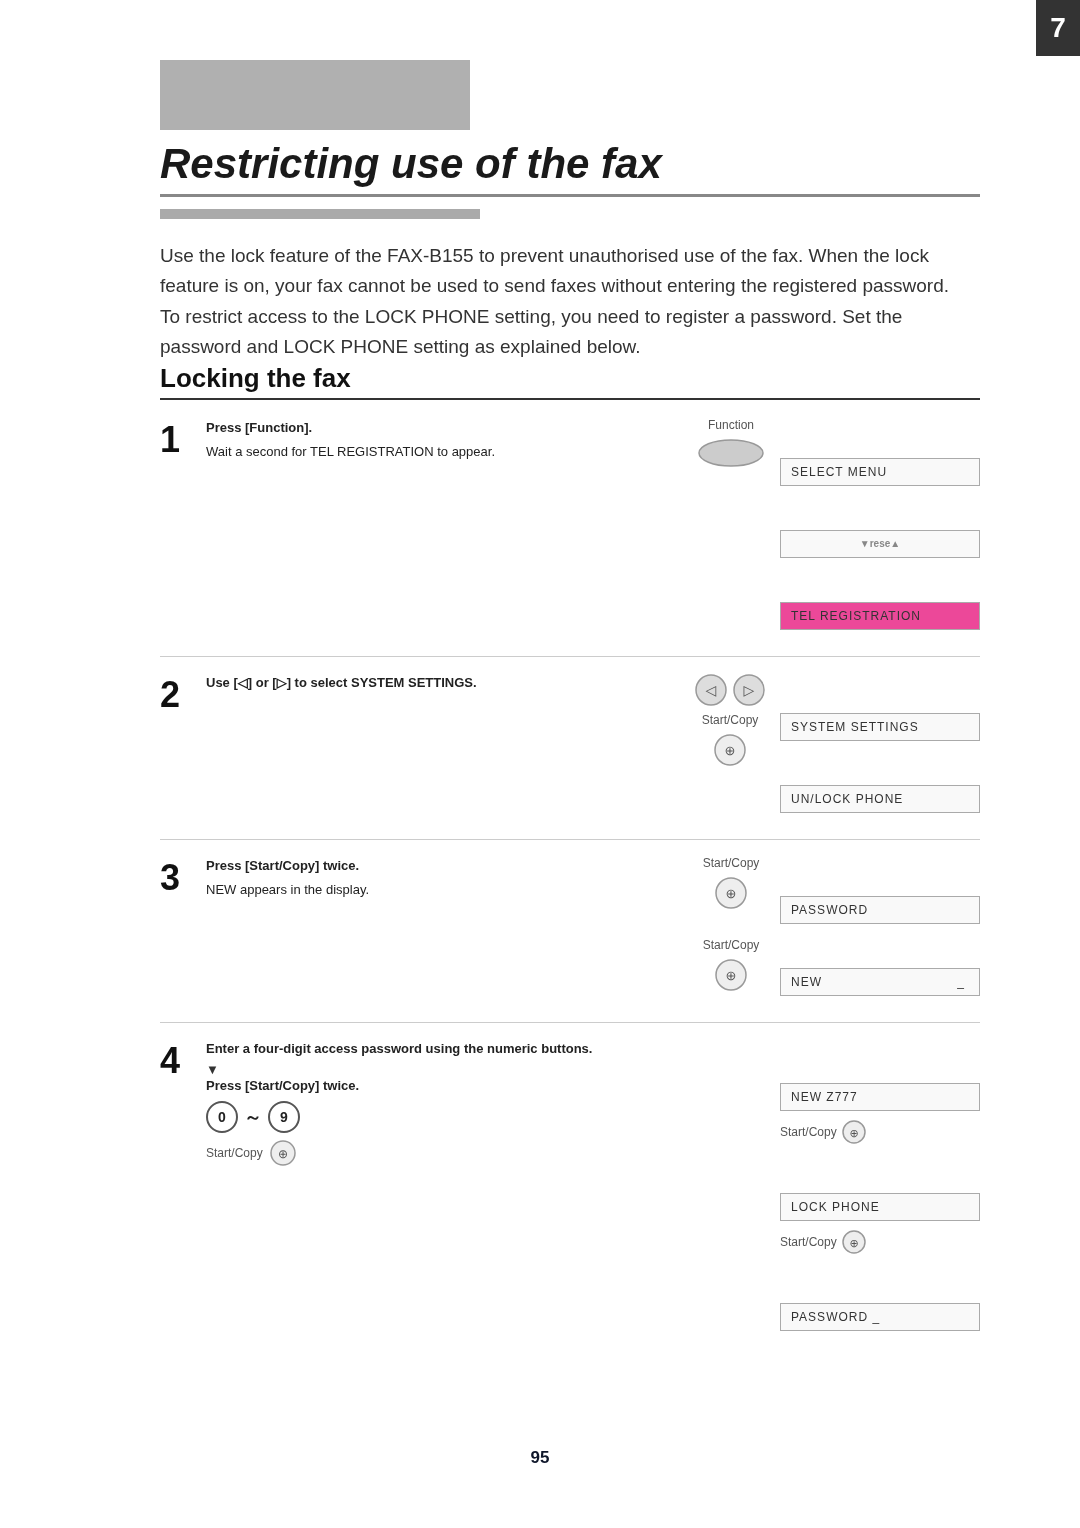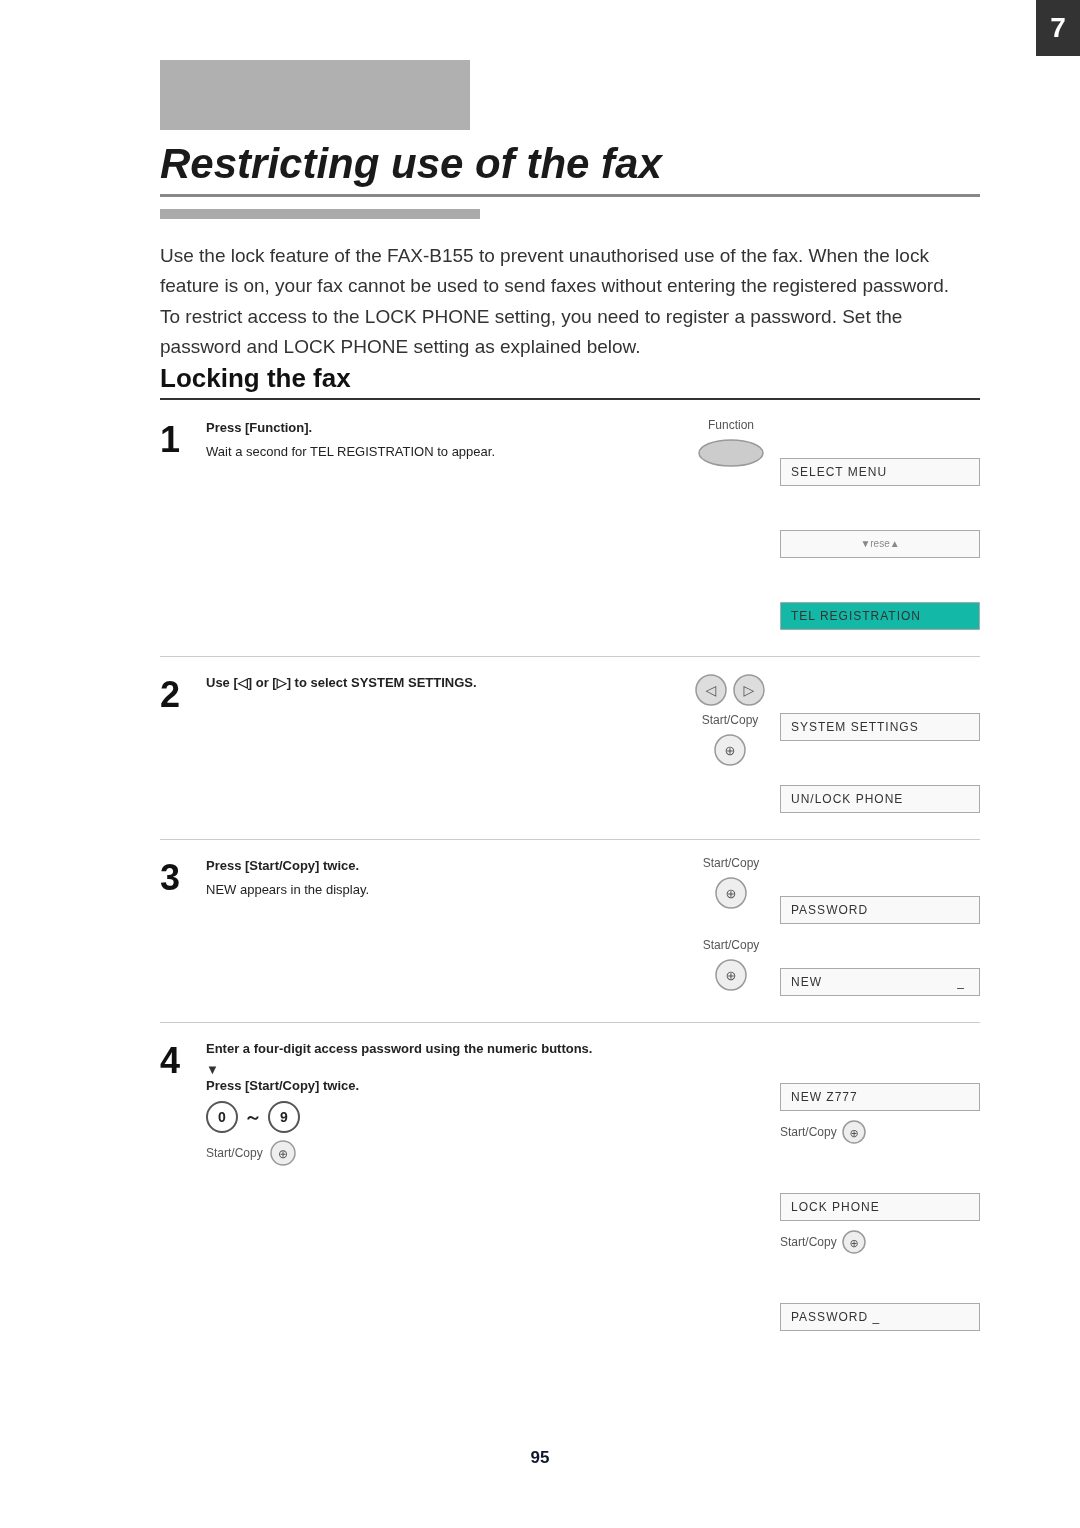--- a/index.html
+++ b/index.html
@@ -145,21 +145,21 @@
       letter-spacing: 1px;
       color: #333;
       background: #f9f9f9;
       min-height: 28px;
       display: flex;
       align-items: center;
       margin-top: 40px;
     }
 
     .screen-box.active {
-      background: #14b8a6;
+      background: #ec4899;
     }
 
     
     .section-tab {
       position: absolute;
       right: 0;
       top: 0;
       width: 44px;
       height: 56px;
       background: #333;
@@ -264,21 +264,21 @@
             <span class="btn-label">Function</span>
 
             <svg width="70" height="30">
               <ellipse cx="35" cy="15" rx="32" ry="13" fill="#ccc" stroke="#999" stroke-width="1.5"></ellipse>
             </svg>
           </div>
           <div class="screen-col">
             <div class="screen-box">
               <span>SELECT MENU</span>
             </div>
-            <div class="screen-box" style="font-size:10px; color:#888; letter-spacing:0; justify-content: center;">
+            <div class="screen-box" style="font-size:10px; color:#888; letter-spacing:0; justify-content: center; font-weight: bold;">
               <span>▼rese▲</span>
             </div>
             <div class="screen-box active">
               <span>TEL REGISTRATION</span>
             </div>
           </div>
         </div>
       </div>
 
       <hr class="step-divider">

